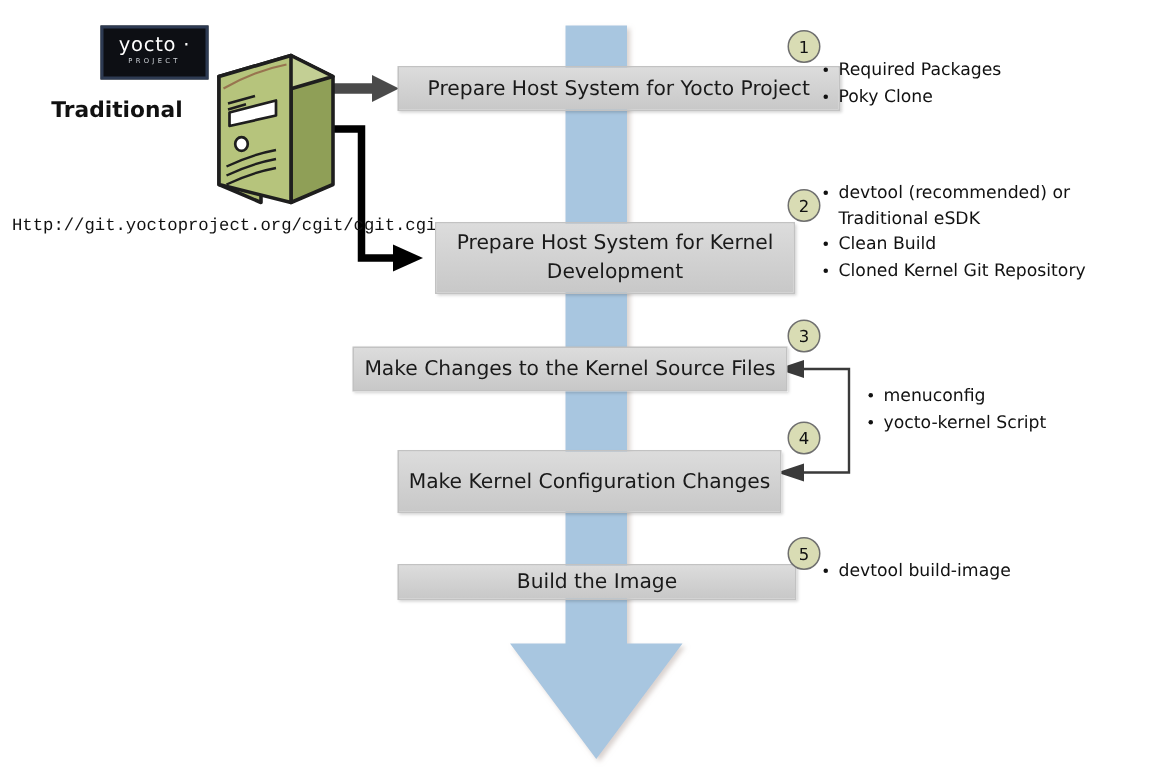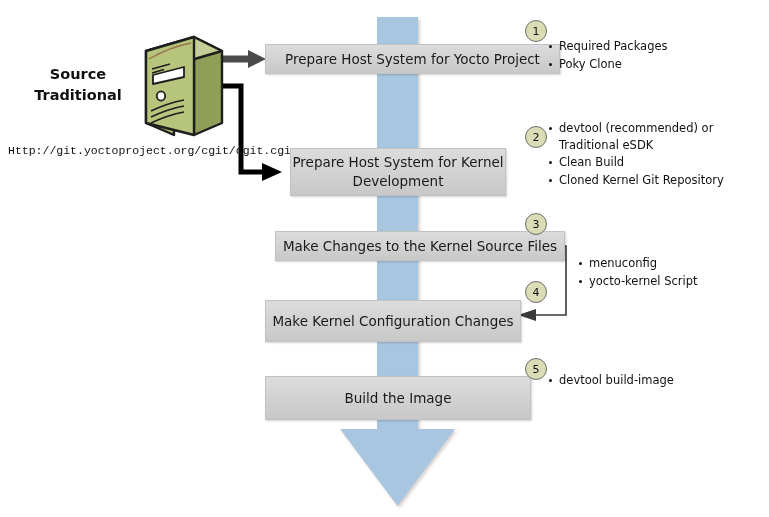--- a/index.html
+++ b/index.html
@@ -44,24 +44,24 @@
   
   .pbox{
     position:absolute;box-sizing:border-box;
     background:linear-gradient(to bottom,#dcdcdc 0%,#d2d2d2 50%,#c8c8c8 100%);
     border:1px solid #c2c2c2;
     display:flex;align-items:center;justify-content:center;text-align:center;
     font-size:13.5px;color:#1a1a1a;line-height:19px;
     box-shadow:1px 1px 2px rgba(0,0,0,.18);
   }
   #box1{left:265px;top:44px;width:295px;height:30px;}
-  #box2{left:290px;top:148px;width:216px;height:48px;}
-  #box3{left:235px;top:231px;width:290px;height:30px;margin-left:40px;}
+  #box2{left:290px;top:148px;width:240px;height:48px;}
+  #box3{left:235px;top:231px;width:290px;height:30px;}
   #box4{left:265px;top:300px;width:256px;height:42px;text-align:center;}
-  #box5{left:265px;top:376px;width:266px;height:44px;}
+  #box5{left:265px;top:376px;width:266px;height:24px;}
 
   
   .step-circle{
     position:absolute;width:22px;height:22px;border-radius:50%;
     background:#d9dcb4;border:1.6px solid #6f6f6f;
     display:flex;align-items:center;justify-content:center;
     font-size:11px;color:#111111;box-sizing:border-box;
   }
   #circle1{left:525px;top:20px;}
   #circle2{left:525px;top:126px;}
@@ -109,23 +109,26 @@
       <polygon points="262,163 282,172 262,181" fill="#000000"></polygon>
     </g>
 
     <g>
       <polyline points="536,246 566,246 566,315 536,315" fill="none" stroke="#3a3a3a" stroke-width="1.6"></polyline>
       <polygon points="536,240 518,246 536,252" fill="#3a3a3a"></polygon>
       <polygon points="536,309 518,315 536,321" fill="#3a3a3a"></polygon>
     </g>
   </svg>
 
+  <div class="logo">
+    <div class="logo-main">yocto ·</div>
+    <div class="logo-sub">PROJECT</div>
+  </div>
 
   <div class="source-label">
-    <div>Source</div>
     <div>Traditional</div>
   </div>
 
   <svg class="server" viewBox="0 0 96 110">
 
     <polygon points="62,6 90,20 90,92 62,104" fill="#8f9f57" stroke="#1e1e1e" stroke-width="2.4" stroke-linejoin="round"></polygon>
 
     <polygon points="14,20 62,6 90,20 42,34" fill="#c3cf94" stroke="#1e1e1e" stroke-width="2.4" stroke-linejoin="round"></polygon>
 
     <polygon points="14,20 42,34 42,104 14,92" fill="#aebb70" stroke="#1e1e1e" stroke-width="2.4" stroke-linejoin="round"></polygon>

